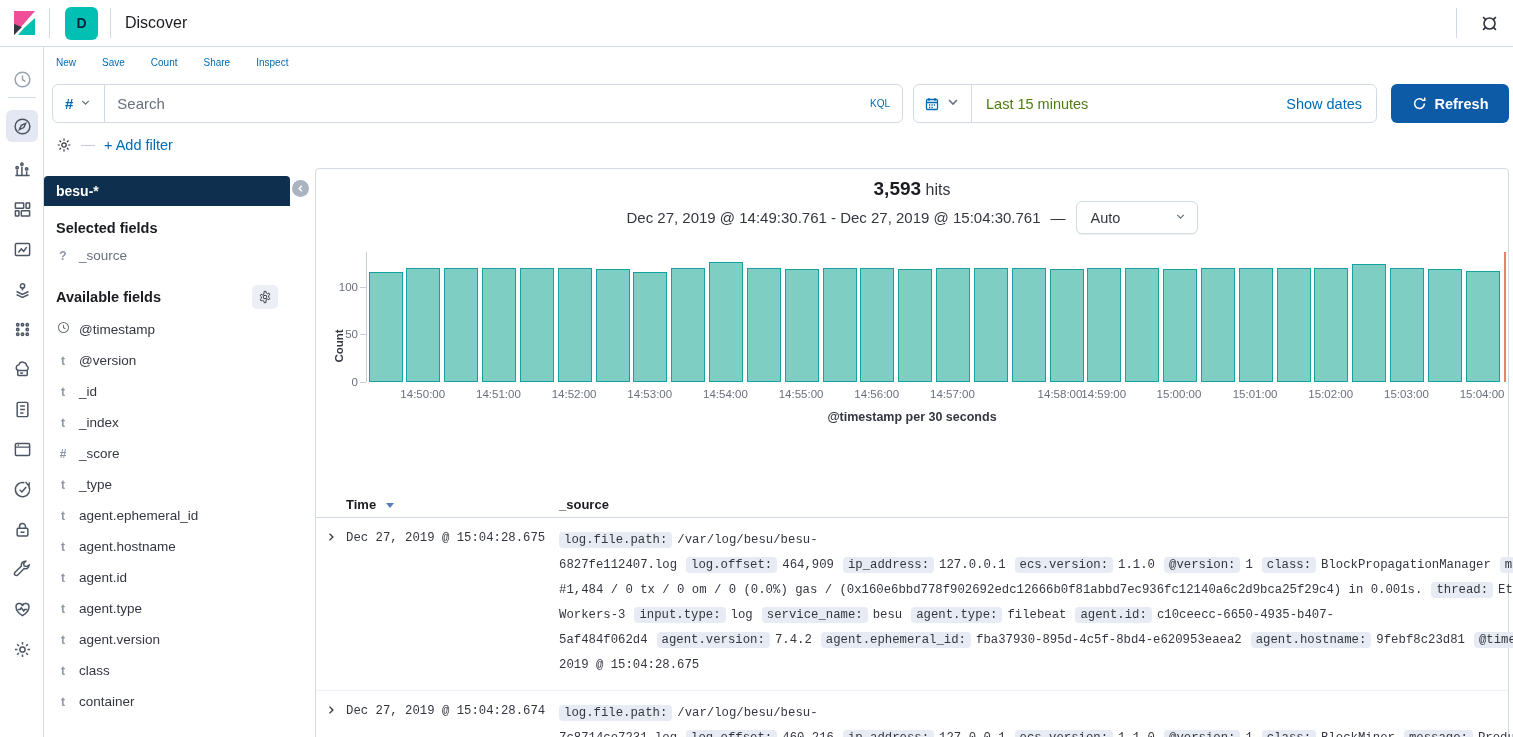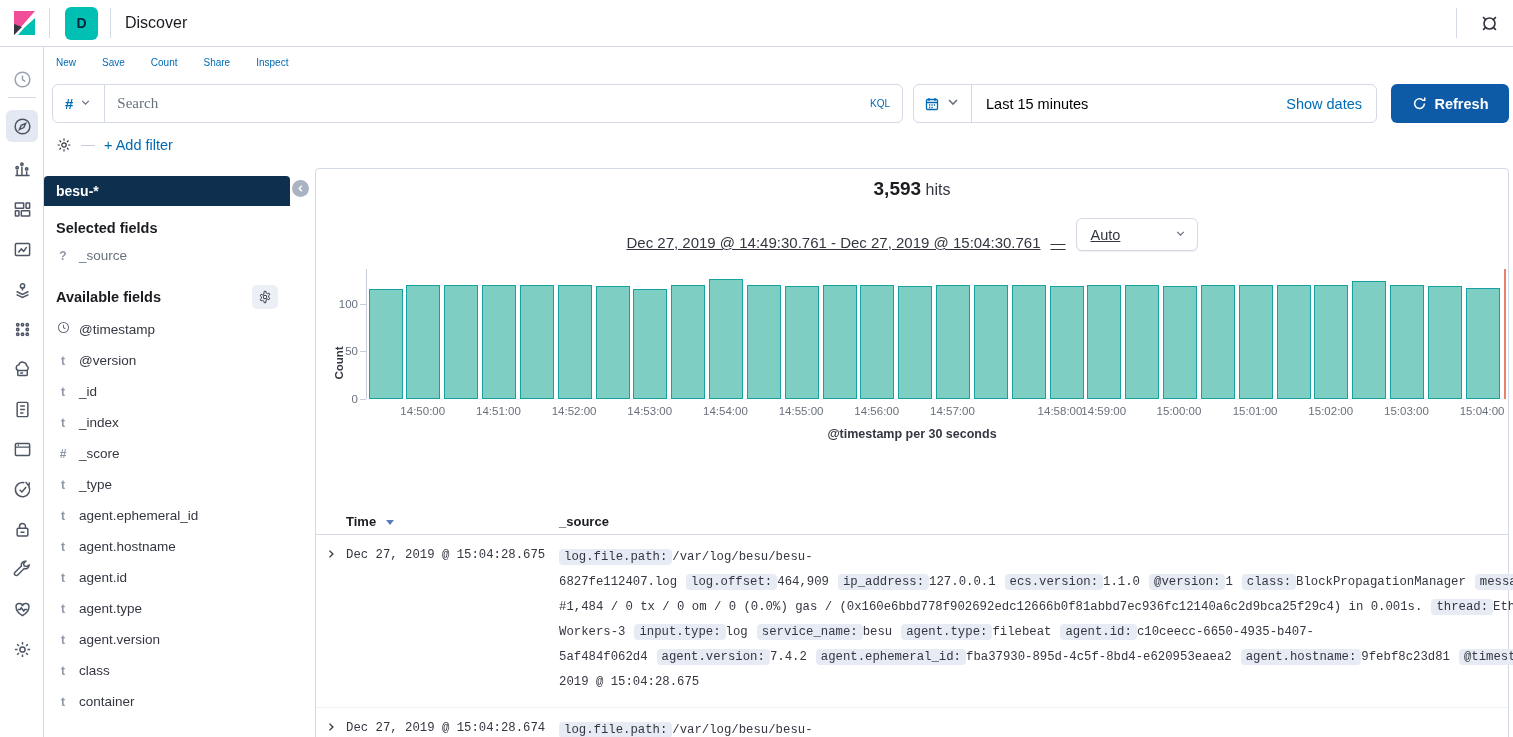--- a/index.html
+++ b/index.html
@@ -38,29 +38,29 @@
   
   .query-row { position:absolute; left:52px; top:84px; width:1457px; height:39px; display:flex; }
   .search-box { display:flex; align-items:center; width:851px; height:39px;
     border:1px solid #d3dae6; border-radius:6px; background:#fff; }
   .ftype-btn { display:flex; align-items:center; gap:6px; padding:0 12px; height:100%;
     border-right:1px solid #d3dae6; cursor:pointer; background:none; border-top:none; border-left:none; border-bottom:none; }
   .ftype-hash { color:var(--primary); font-size:15px; font-weight:700; }
   .chev { color:#69707d; }
   .chev svg { width:13px; height:13px; }
   .search-input { flex:1; border:none; outline:none; font-size:15px; padding:0 12px;
-    font-family:Liberation Serif, serif; color:#4d7c0f; background:transparent; }
+    font-family:Liberation Sans, sans-serif; color:#4d7c0f; background:transparent; }
   .search-input::placeholder { color:#69707d; }
   .kql-btn { color:var(--primary); font-size:10px; padding:0 12px; background:none; border:none; cursor:pointer; }
   .date-group { display:flex; align-items:center; margin-left:10px; width:464px; height:39px;
     border:1px solid #d3dae6; border-radius:6px; background:#fff; }
   .cal-btn { display:flex; align-items:center; gap:5px; padding:0 10px; height:100%;
     border-right:1px solid #d3dae6; color:var(--primary); background:none; border-top:none; border-left:none; border-bottom:none; cursor:pointer; }
   .cal-btn svg { width:16px; height:16px; }
-  .date-text { font-size:14.5px; color:#000000; padding:0 14px; flex:1; text-align:left; background:none; border:none; cursor:pointer; }
+  .date-text { font-size:14.5px; color:#4d7c0f; padding:0 14px; flex:1; text-align:left; background:none; border:none; cursor:pointer; }
   .show-dates { color:var(--primary); font-size:14.5px; padding:0 14px; background:none; border:none; cursor:pointer; }
   .refresh-btn { margin-left:14px; width:118px; height:39px; border:none; border-radius:6px;
     background:var(--refresh); color:#fff; font-size:14.5px; font-weight:600; cursor:pointer;
     display:flex; align-items:center; justify-content:center; gap:8px;
     font-family:"Liberation Sans", sans-serif; }
   .refresh-btn svg { width:15px; height:15px; }
 
   
   .filter-row { position:absolute; left:56px; top:137px; display:flex; align-items:center; gap:9px; }
   .filter-gear { color:#343741; background:none; border:none; cursor:pointer; display:flex; }
@@ -85,21 +85,21 @@
   .field-type { width:14px; text-align:center; font-weight:700; font-size:12px; color:#8c96a6;
     font-family:"Liberation Sans", sans-serif; flex:none; }
   .field-type svg { width:13px; height:13px; color:#69707d; }
   .field-name.dim { color:#69707d; }
 
   
   .main-panel { position:absolute; left:315px; top:168px; width:1194px; height:600px;
     background:#fff; border:1px solid #d3dae6; border-radius:4px; }
   .hits-line { text-align:center; padding-top:9px; font-size:16px; color:#343741; }
   .hits-count { font-size:19px; font-weight:700; color:#1a1c21; }
-  .range-line { display:flex; align-items:flex-end; justify-content:center; gap:10px; margin-top:18px;text-decoration:underline; }
+  .range-line { display:flex; align-items:center; justify-content:center; gap:10px; margin-top:1px; }
   .range-text { font-size:15px; color:#343741; }
   .interval-select { width:122px; height:33px; border:1px solid #d3dae6; border-radius:6px;
     background:#fff; display:flex; align-items:center; justify-content:space-between;
     padding:0 10px 0 14px; font-size:14.5px; color:#343741; cursor:pointer;
     box-shadow:0 1px 1px rgba(0,0,0,0.06); font-family:"Liberation Sans", sans-serif; }
 
   
   .chart-wrap { position:relative; height:245px; margin-top:4px; }
   .y-axis-label { position:absolute; left:6px; top:102px; transform:rotate(-90deg);
     transform-origin:center; font-size:11.5px; font-weight:700; color:#343741; }
@@ -127,21 +127,21 @@
     border-top:5px solid #577eb8; margin-top:2px; }
   .doc-row { display:grid; grid-template-columns:30px 213px 1fr; padding:10px 0 12px 0;
     border-bottom:1px solid #eef1f7; }
   .expand-btn { background:none; border:none; color:#343741; cursor:pointer; height:20px;
     display:flex; align-items:flex-start; justify-content:center; padding-top:3px; }
   .expand-btn svg { width:12px; height:12px; }
   .row-time { font-family:"Liberation Mono","DejaVu Sans Mono",monospace; font-size:12.3px;
     color:#343741; padding-top:3px; }
   .row-source { font-family:"Liberation Mono","DejaVu Sans Mono",monospace; font-size:12.3px;
     color:#343741; line-height:25px; padding-right:10px; }
-  .chip { background:#e7ebf3; border-radius:4px; padding:1px 5px; white-space:nowrap; }
+  .chip { background:#e7ebf3; border-radius:4px; padding:1px 5px; margin-right:5px; white-space:nowrap; }
   .chip-val { margin-right:9px; }
 </style>
 </head>
 <body>
 
 <div class="app">
 
   <div class="top-bar">
     <div class="logo-box">
       <svg width="26" height="26" viewBox="0 0 26 26">

